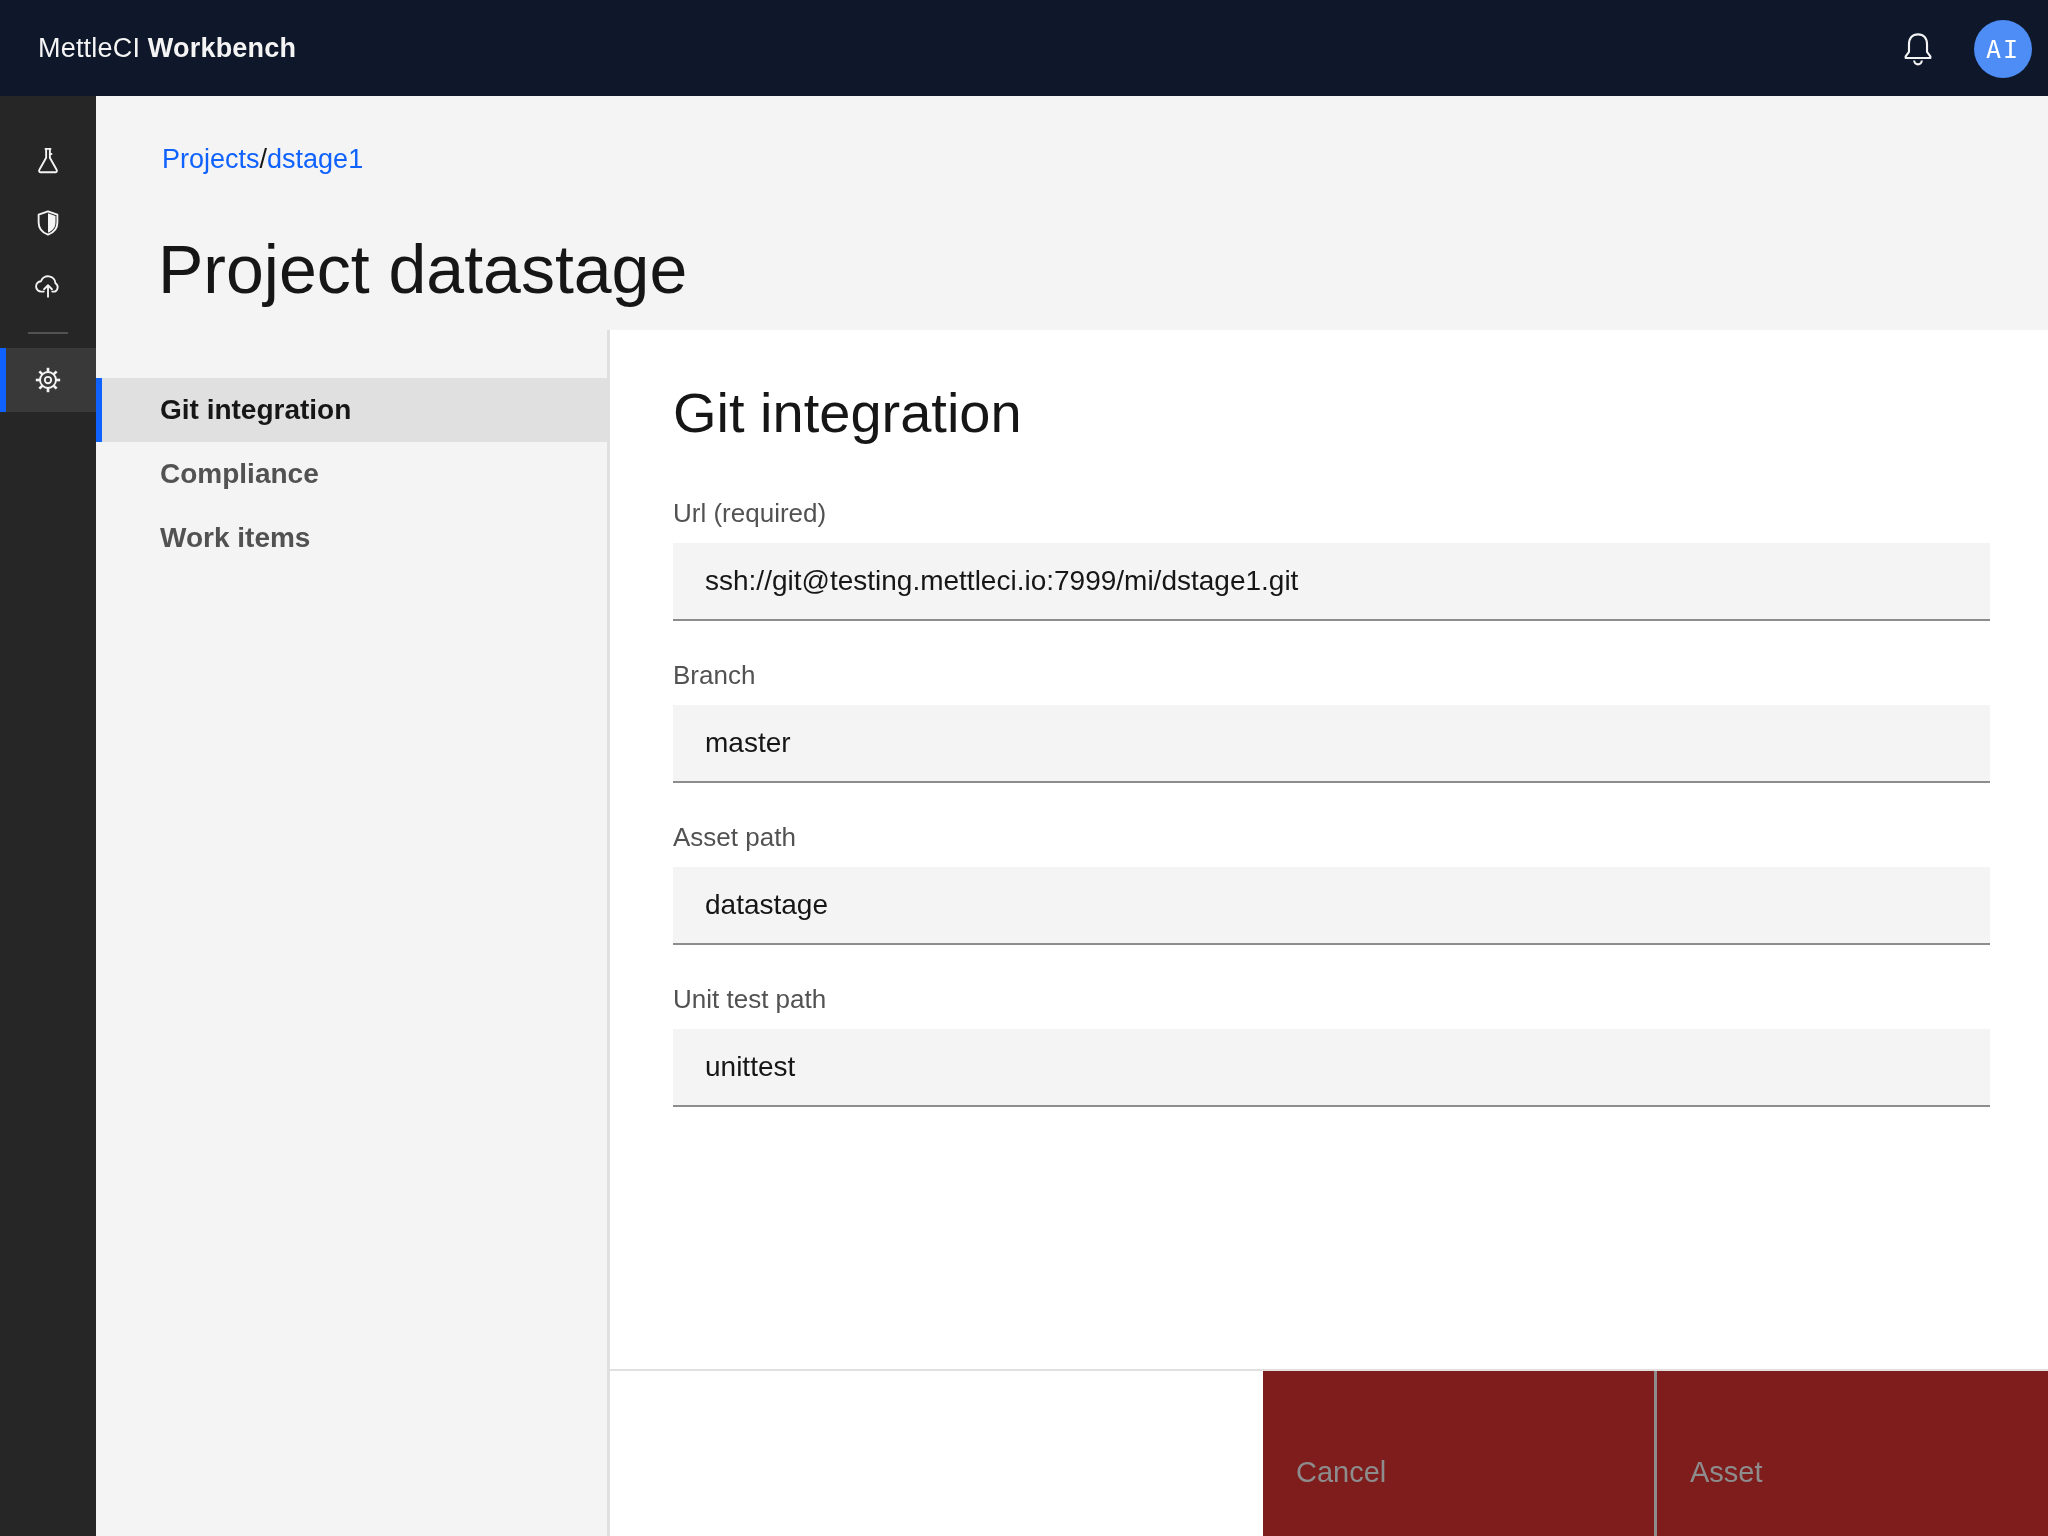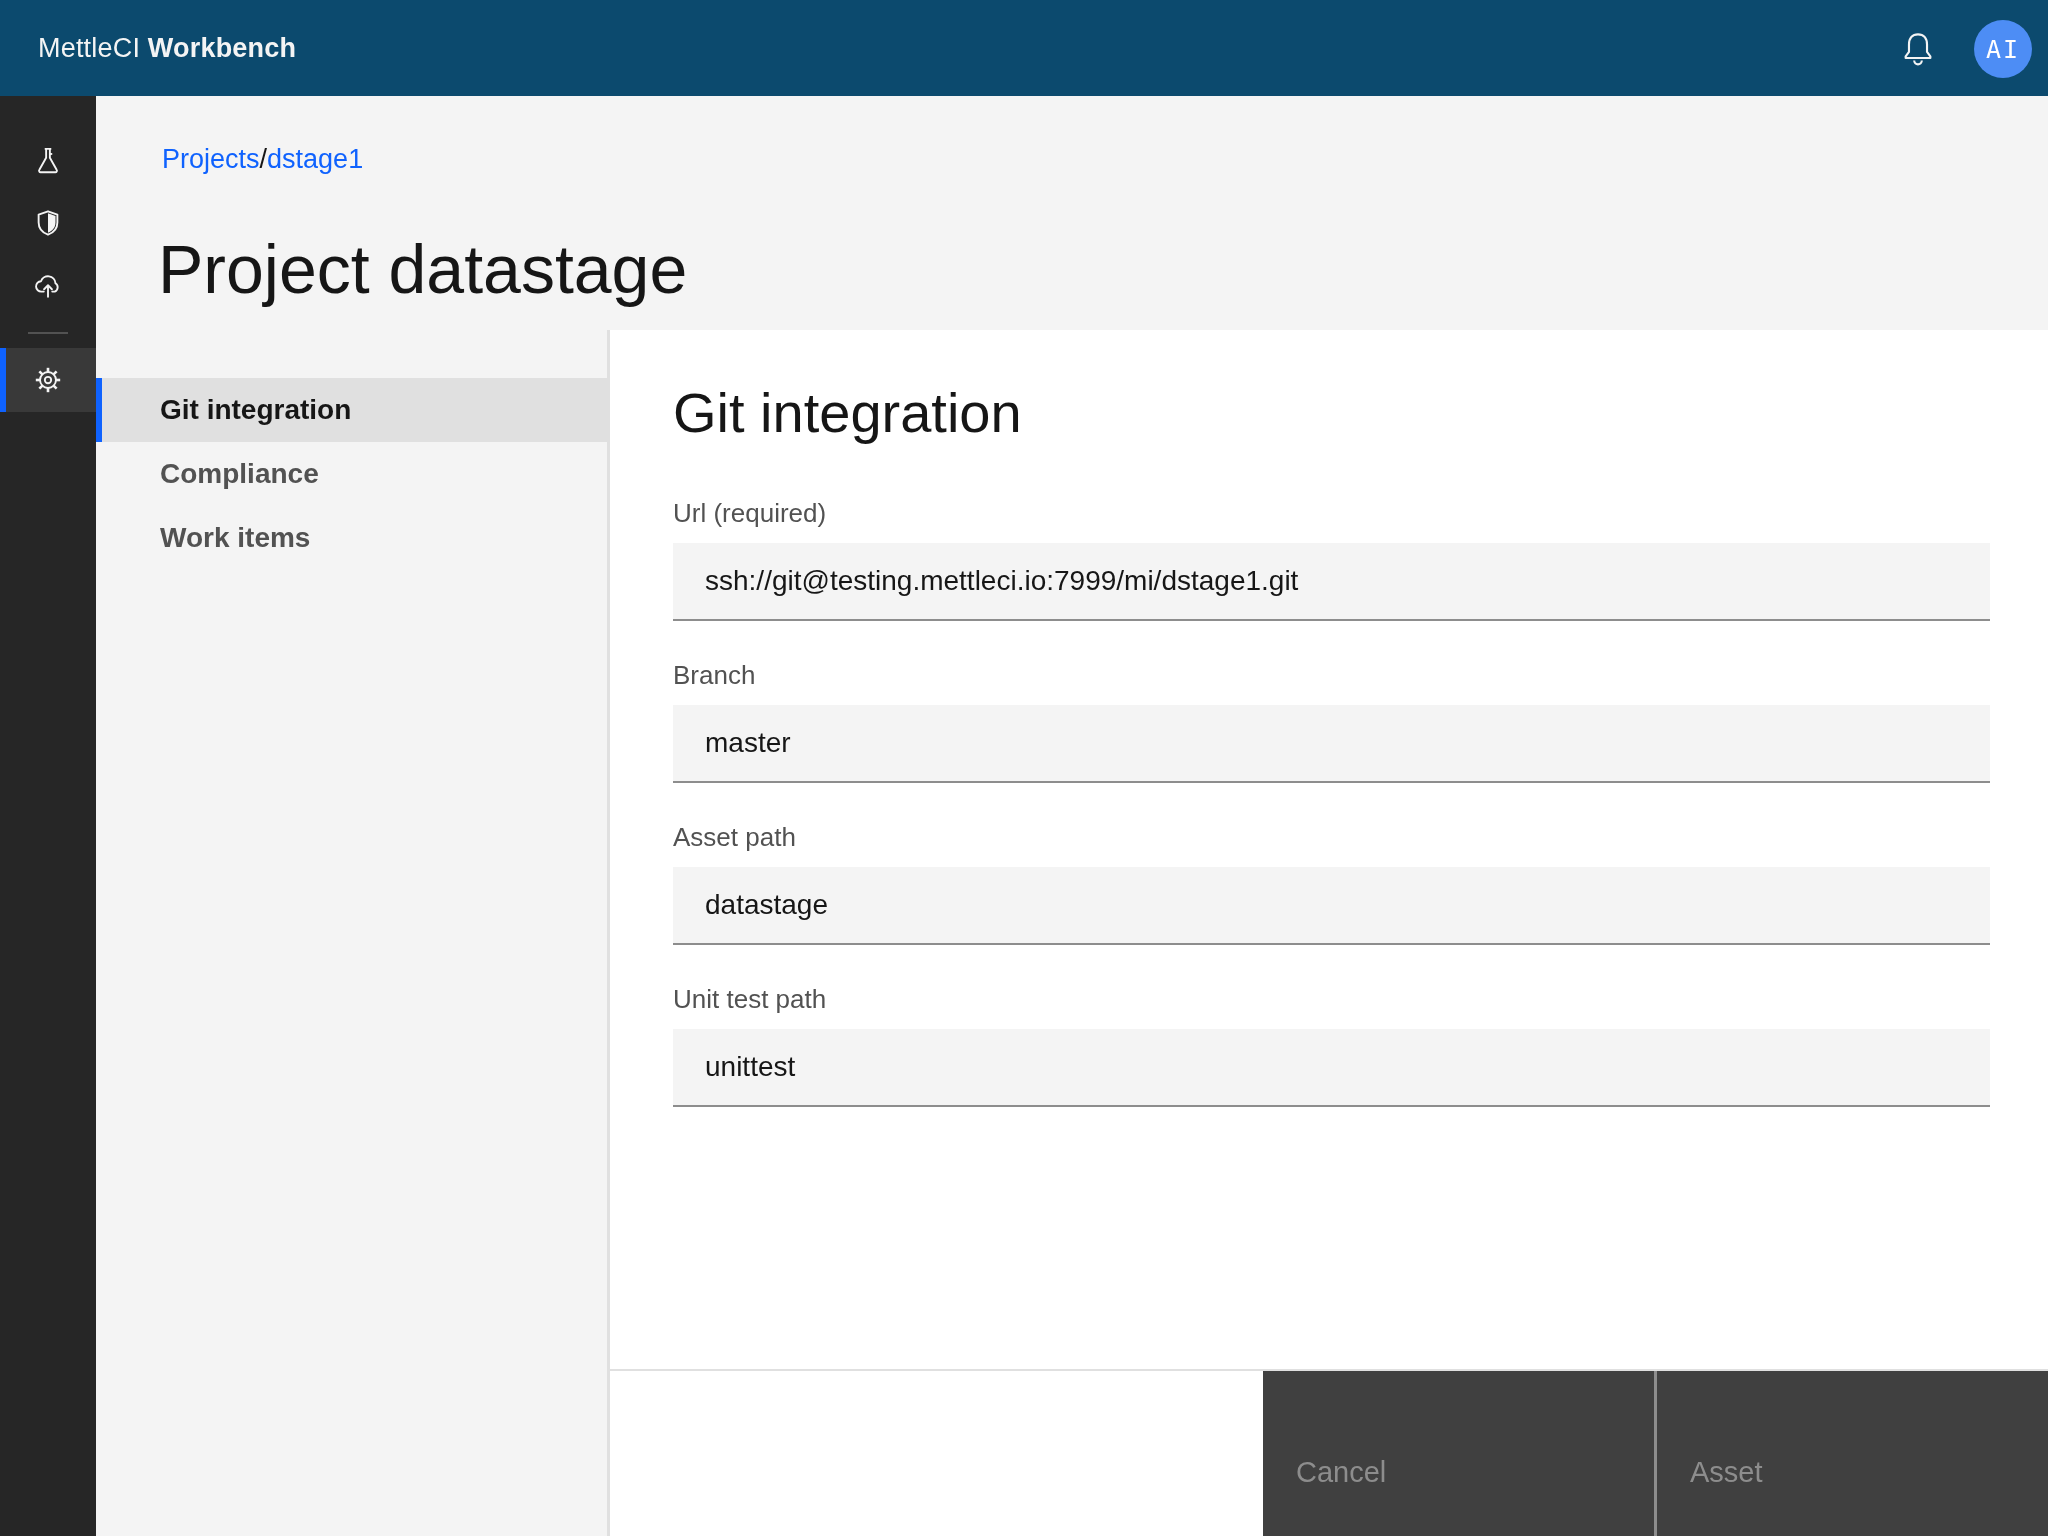--- a/index.html
+++ b/index.html
@@ -1,20 +1,20 @@
 <!DOCTYPE html>
 <html><head>
 <meta charset="utf-8">
 <style>
   html,body{margin:0;padding:0;background:#ffffff;}
   #app{position:relative;width:2048px;height:1536px;overflow:hidden;
        font-family:"Liberation Sans",sans-serif;background:#ffffff;}
 
   
-  .header{position:absolute;left:0;top:0;width:2048px;height:96px;background:#0c4a6e;
+  .header{position:absolute;left:0;top:0;width:2048px;height:96px;background:#0f172a;
           display:flex;align-items:center;z-index:5;gap:21px;}
   .brand{margin-left:38px;font-size:27px;color:#f4f4f4;letter-spacing:.2px;white-space:pre;}
   .brand .bold{font-weight:700;}
   .header-actions{margin-left:auto;display:flex;align-items:flex-end;margin-right:16px;}
   .bell-btn{width:60px;height:60px;display:flex;align-items:center;justify-content:center;
             background:transparent;border:none;cursor:pointer;margin-right:26px;padding:0;}
   .avatar{width:58px;height:58px;border-radius:50%;background:#4d8df5;color:#ffffff;
           display:flex;align-items:center;justify-content:center;
           font-family:"DejaVu Sans Mono",monospace;font-size:25px;letter-spacing:2px;}
 
@@ -51,21 +51,21 @@
   .field-label{margin-top:40px;font-size:26px;line-height:28px;color:#525252;}
   .field-label.first{margin-top:54px;}
   .text-input{display:block;margin-top:16px;width:1317px;height:78px;box-sizing:border-box;
               background:#f4f4f4;border:none;border-bottom:2px solid #8d8d8d;
               padding:0 0 0 32px;font-family:"Liberation Sans",sans-serif;
               font-size:28px;color:#161616;outline:none;}
 
   
   .footer-buttons{position:absolute;left:1263px;top:1371px;width:785px;height:165px;
                   display:flex;z-index:3;}
-  .footer-btn{flex:1;background:#404040;border:none;text-align:left;cursor:not-allowed;
+  .footer-btn{flex:1;background:#7f1d1d;border:none;text-align:left;cursor:not-allowed;
               font-family:"Liberation Sans",sans-serif;font-size:29px;color:#8d8d8d;
               padding:38px 0 0 33px;display:block;}
   .footer-btn.cancel{border-right:3px solid #8d8d8d;}
 
   svg{display:block;}
 </style>
 </head>
 <body>
 
 <div id="app">

